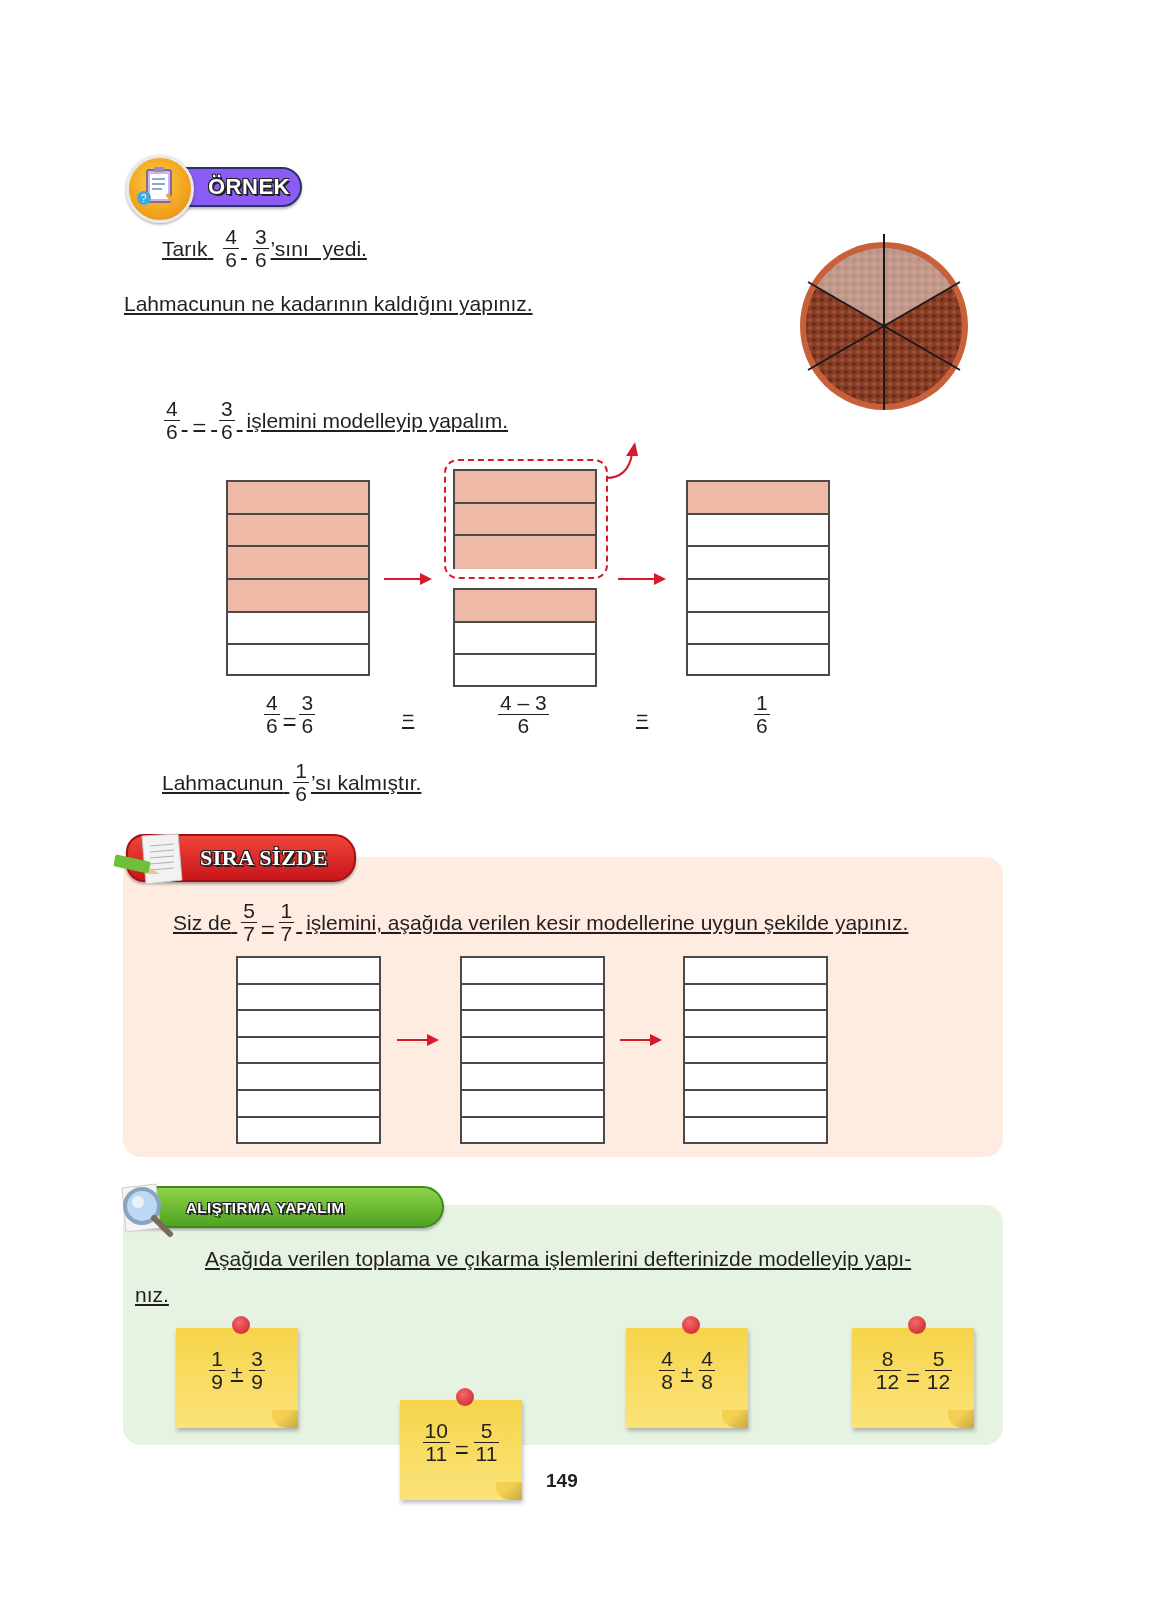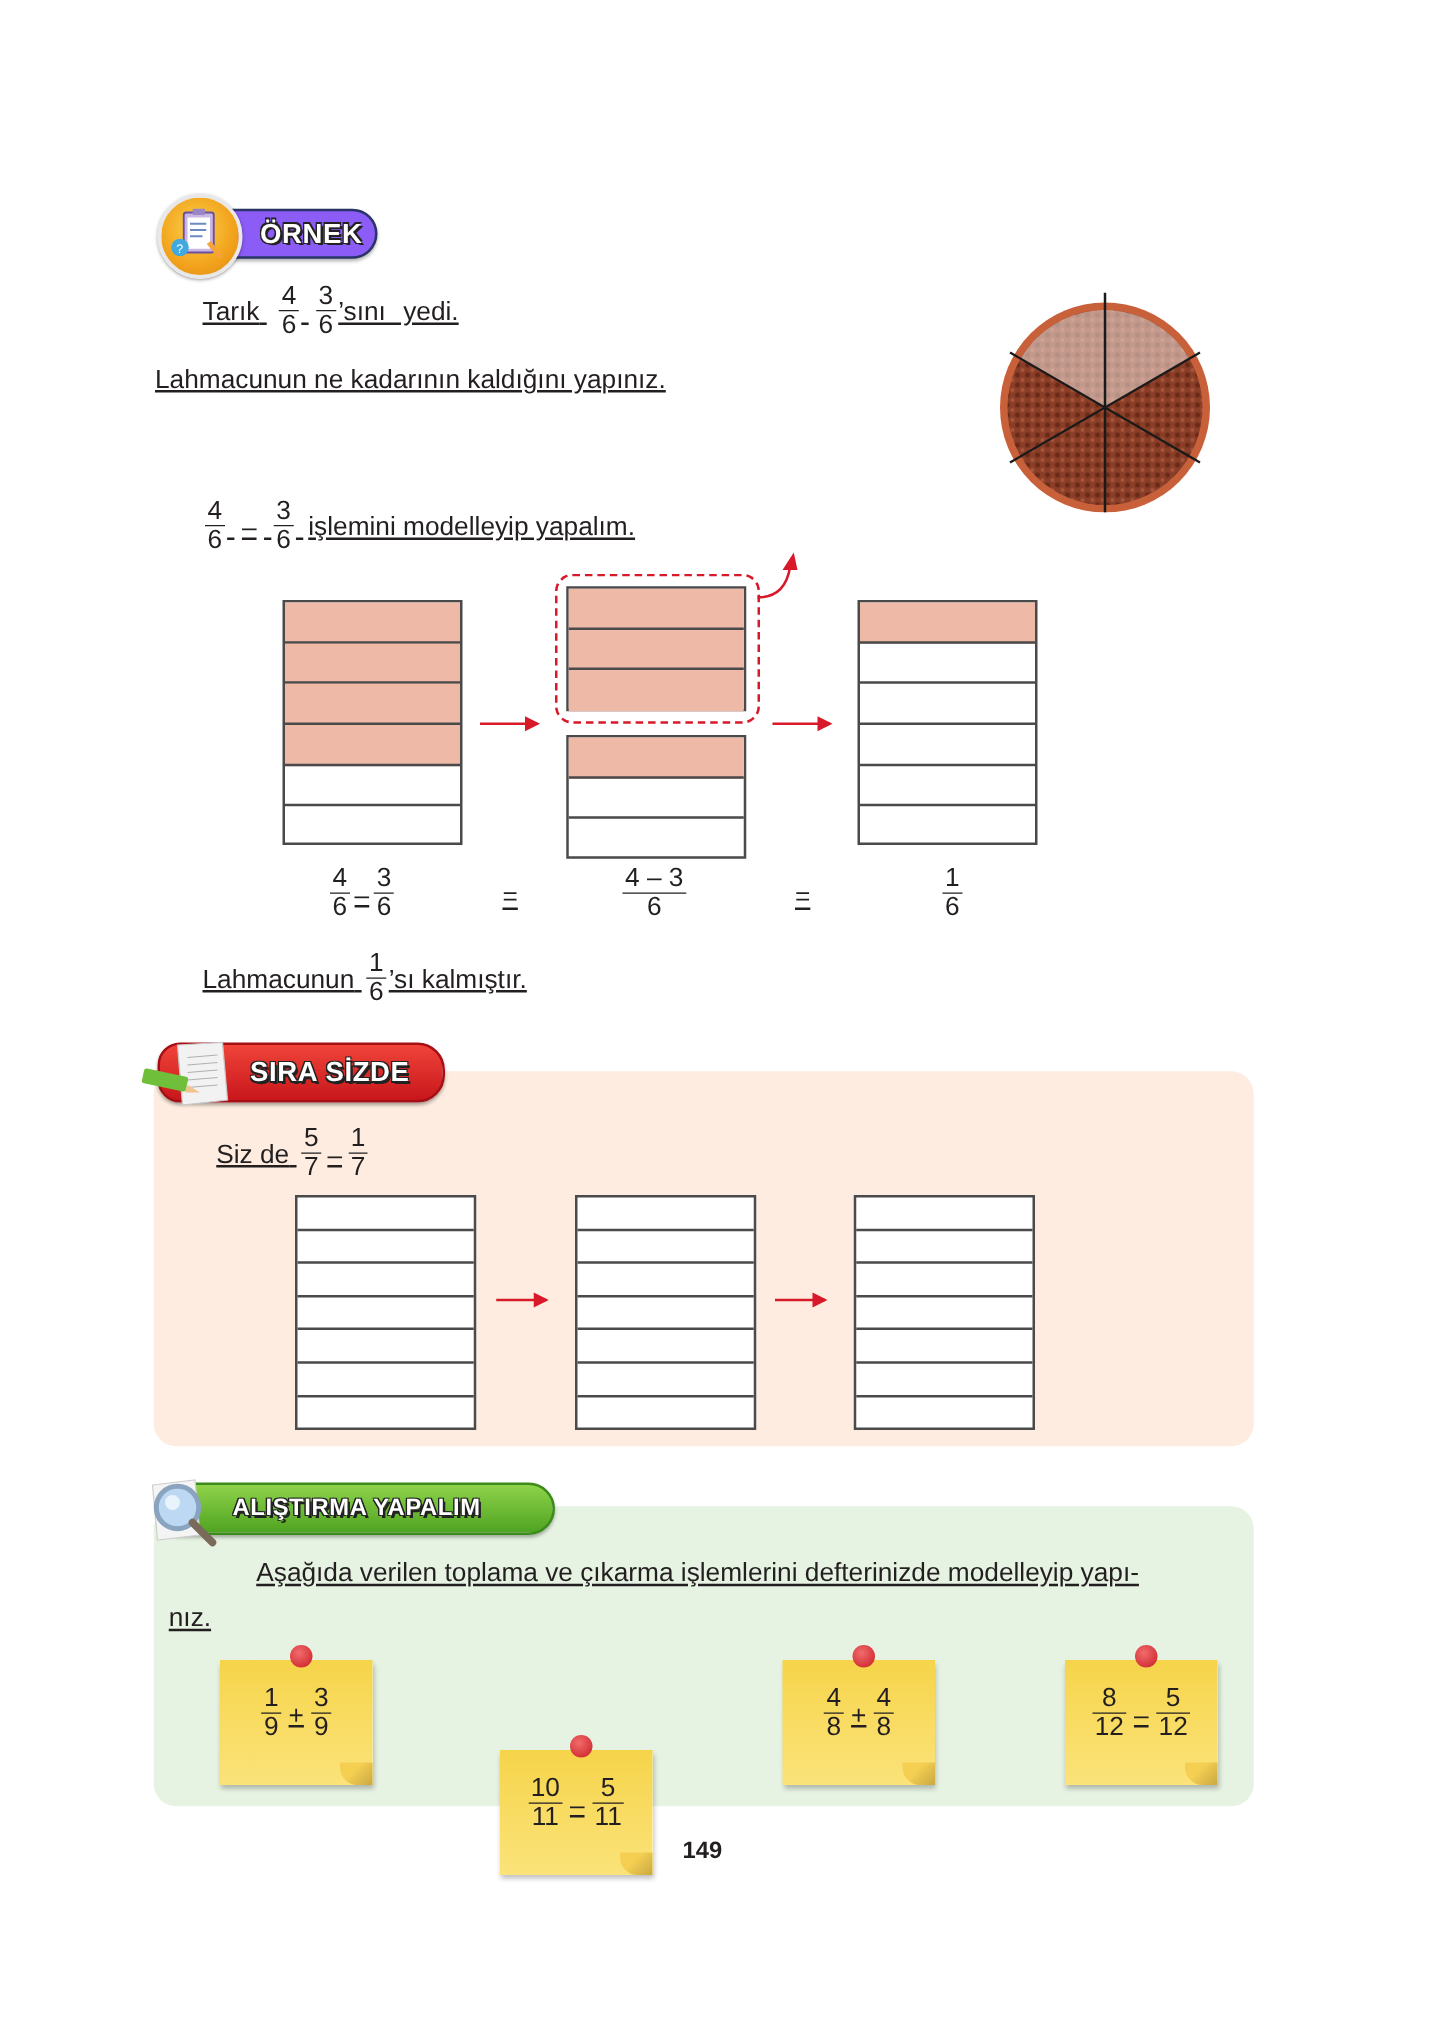--- a/index.html
+++ b/index.html
@@ -17,21 +17,21 @@
   
   .badge { position:absolute; display:flex; align-items:center; }
   .badge-pill { position:absolute; height:40px; border-radius:0 20px 20px 0; color:#fff;
                 font-weight:bold; font-size:22px; letter-spacing:0.5px; display:flex; align-items:center;
                 text-shadow:2px 2px 0 #222, -1px -1px 0 #222, 1px -1px 0 #222, -1px 1px 0 #222; }
   .ornek-pill { background:#8b5cf6; border:2px solid #2a3468; box-shadow:0 2px 3px rgba(0,0,0,0.3); }
   .ornek-icon { position:absolute; width:62px; height:62px; border-radius:50%;
                 background:radial-gradient(circle at 45% 40%, #fbd24a 0%, #f2a21c 60%, #d98a12 100%);
                 border:3px solid #e8e8e8; box-shadow:0 1px 3px rgba(0,0,0,0.4); }
   .sira-pill { background:linear-gradient(#f0443a, #c8161b); border:2px solid #a30f14;
-               border-radius:18px 22px 22px 18px; box-shadow:0 2px 3px rgba(0,0,0,0.35); }
+               border-radius:18px 22px 22px 18px; box-shadow:0 2px 3px rgba(0,0,0,0.35);font-family:Liberation Serif, serif; }
   .alis-pill { background:linear-gradient(#8ed34a, #4fa321); border:2px solid #3b8a1a;
                border-radius:18px 22px 22px 18px; box-shadow:0 2px 3px rgba(0,0,0,0.3); }
 
   
   .panel-peach { background:#fdecdf; border-radius:18px; }
   .panel-green { background:#e6f2e2; border-radius:18px; }
 
   
   .model { position:absolute; border:2px solid #4a4a4a; background:#fff; box-sizing:border-box; }
   .model .cell { box-sizing:border-box; border-bottom:2px solid #4a4a4a; }
@@ -225,20 +225,21 @@
   <span>Siz de</span>
   <span class="frac" style="margin-left:4px;">
     <span class="num">5</span>
     <span class="bar"></span>
     <span class="den">7</span>
   </span><span class="op" style="margin:0 3px;">–</span><span class="frac">
     <span class="num">1</span>
     <span class="bar"></span>
     <span class="den">7</span>
   </span>
+  <span style="margin-left:4px;">işlemini, aşağıda verilen kesir modellerine uygun şekilde yapınız.</span>
 </div>
 
 <div class="model" style="left:236px;top:956px;width:145px;height:188px;">
   <div class="cell" style="height:26.6px;"></div>
     <div class="cell" style="height:26.6px;"></div>
     <div class="cell" style="height:26.6px;"></div>
     <div class="cell" style="height:26.6px;"></div>
     <div class="cell" style="height:26.6px;"></div>
     <div class="cell" style="height:26.6px;"></div>
     <div class="cell" style="height:26.6px;"></div>
@@ -260,21 +261,21 @@
     <div class="cell" style="height:26.6px;"></div>
     <div class="cell" style="height:26.6px;"></div>
     <div class="cell" style="height:26.6px;"></div>
     <div class="cell" style="height:26.6px;"></div>
     <div class="cell" style="height:26.6px;"></div>
 </div>
 
 <div class="abs panel-green" style="left:123px;top:1205px;width:880px;height:240px;"></div>
 
 <div class="badge" style="left:112px;top:1180px;width:340px;height:60px;">
-  <div class="badge-pill alis-pill" style="left:14px;top:6px;width:318px;height:42px;padding-left:58px;box-sizing:border-box;font-size:19px;">
+  <div class="badge-pill alis-pill" style="left:14px;top:6px;width:318px;height:42px;padding-left:58px;box-sizing:border-box;font-size:15px;">
     <span>ALIŞTIRMA YAPALIM</span>
   </div>
   <svg class="abs" style="left:4px;top:0;" width="64" height="60" viewBox="0 0 64 60">
     <path d="M6 8 L40 4 L44 48 L10 52 Z" fill="#f4f4f4" stroke="#cfcfcf"></path>
     <circle cx="26" cy="26" r="17" fill="#bcd8f2" stroke="#8aa4c0" stroke-width="4"></circle>
     <circle cx="22" cy="22" r="6" fill="#e8f3fc"></circle>
     <line x1="38" y1="38" x2="54" y2="54" stroke="#7a6a5a" stroke-width="6" stroke-linecap="round"></line>
   </svg>
 </div>
 

